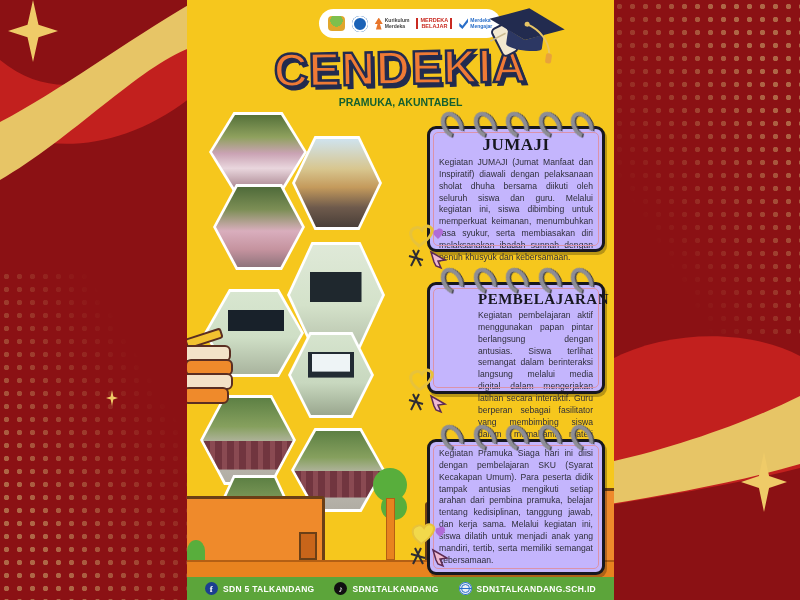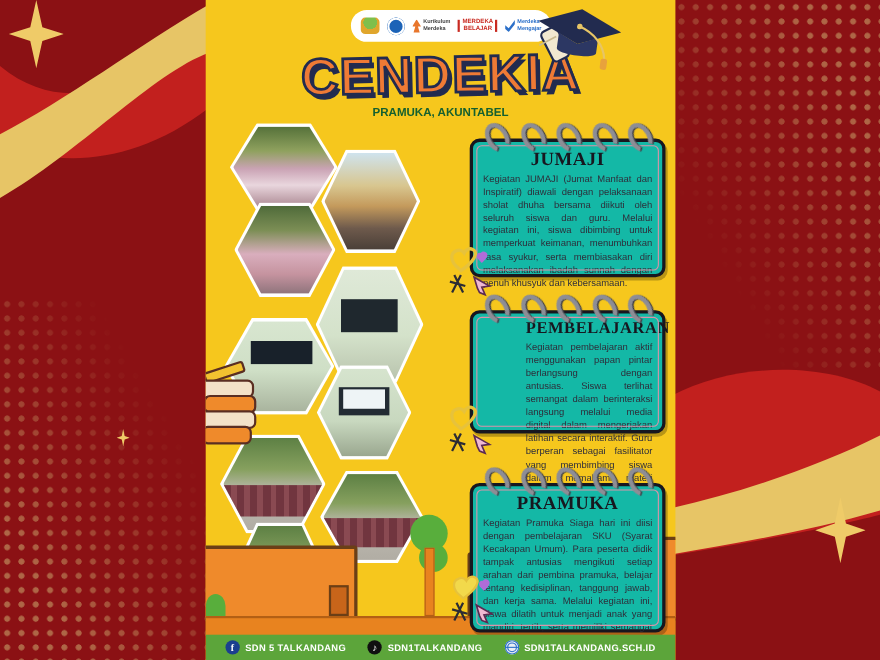--- a/index.html
+++ b/index.html
@@ -57,21 +57,21 @@
              linear-gradient(180deg,#dfe9d8 0%,#d4e2ca 60%,#b9c4ae 100%);}
   .ph-class2{background:linear-gradient(#18212a,#18212a) 55% 30%/60% 26% no-repeat,
              linear-gradient(180deg,#d8e6d0 0%,#cfdfc6 55%,#a9b49e 100%);}
   .ph-class3{background:linear-gradient(#eef4f6,#eef4f6) 50% 30%/48% 22% no-repeat,
              linear-gradient(#222b33,#222b33) 50% 32%/58% 32% no-repeat,
              linear-gradient(180deg,#d6e4ce 0%,#c8d8bf 60%,#9aa78f 100%);}
   .ph-scout{background:repeating-linear-gradient(90deg,#71353f 0 7px,#8a4a52 7px 12px) 50% 78%/100% 34% no-repeat,
             linear-gradient(180deg,#5d8044 0%,#86a05e 34%,#bdb9b0 58%,#b1ada4 100%);}
 
   
-  .card{position:absolute;left:240px;width:178px;background:#14b8a6;border:3px solid #17171f;
+  .card{position:absolute;left:240px;width:178px;background:#c4b5fd;border:3px solid #17171f;
         border-radius:9px;box-shadow:2px 3px 0 rgba(0,0,0,.25);padding:6px 9px 7px;box-sizing:border-box;}
   .card::after{content:"";position:absolute;inset:3px;border:1px solid #db93aa;border-radius:5px;pointer-events:none;}
   .card h2{margin:0 0 2px;text-align:center;font-family:"Liberation Serif",serif;
            font-size:17px;letter-spacing:.5px;color:#17171f;}
   .card p{margin:0;font-size:8.6px;line-height:1.38;color:#2e2e3a;text-align:justify;}
   .rings{position:absolute;left:255px;width:150px;display:flex;justify-content:space-between;z-index:5;}
   .ring{width:12px;height:20px;border:4.5px solid #8d8d95;border-bottom-color:transparent;
         border-radius:50%;transform:rotate(-30deg);filter:drop-shadow(1px 1px 0 #3c3c44);}
 
   
@@ -254,21 +254,20 @@
     </svg>
 
     <div class="rings" style="top:424px;">
       <span class="ring"></span>
         <span class="ring"></span>
         <span class="ring"></span>
         <span class="ring"></span>
         <span class="ring"></span>
     </div>
     <div class="card" style="top:439px;height:136px;">
-      <h2>PRAMUKA</h2>
       <p>Kegiatan Pramuka Siaga hari ini diisi dengan pembelajaran SKU (Syarat Kecakapan Umum). Para peserta didik tampak antusias mengikuti setiap arahan dari pembina pramuka, belajar tentang kedisiplinan, tanggung jawab, dan kerja sama. Melalui kegiatan ini, siswa dilatih untuk menjadi anak yang mandiri, tertib, serta memiliki semangat kebersamaan.</p>
     </div>
     <svg class="doodle" viewBox="0 0 46 48" style="left:220px;top:520px;">
       <path d="M12,22 C4,16 4,8 10,6 C14,4 17,8 17,8 C17,8 20,2 25,5 C30,8 26,16 14,24 Z" fill="#F2D94B" stroke="#E7C23B" stroke-width="2"></path>
       <path d="M30,14 C27,11 29,7 32,8 C33,6 37,6 38,9 C39,12 34,16 33,17 Z" fill="#B06CD8"></path>
       <path d="M8,28 L16,44 M14,28 L6,44 M4,34 L18,38" stroke="#2c2c34" stroke-width="2"></path>
       <path d="M26,30 L40,38 L33,39 L36,46 L31,44 L29,40 Z" fill="#EFB9D2" stroke="#5c2a52" stroke-width="1.5"></path>
     </svg>
 
     <div class="footer">

